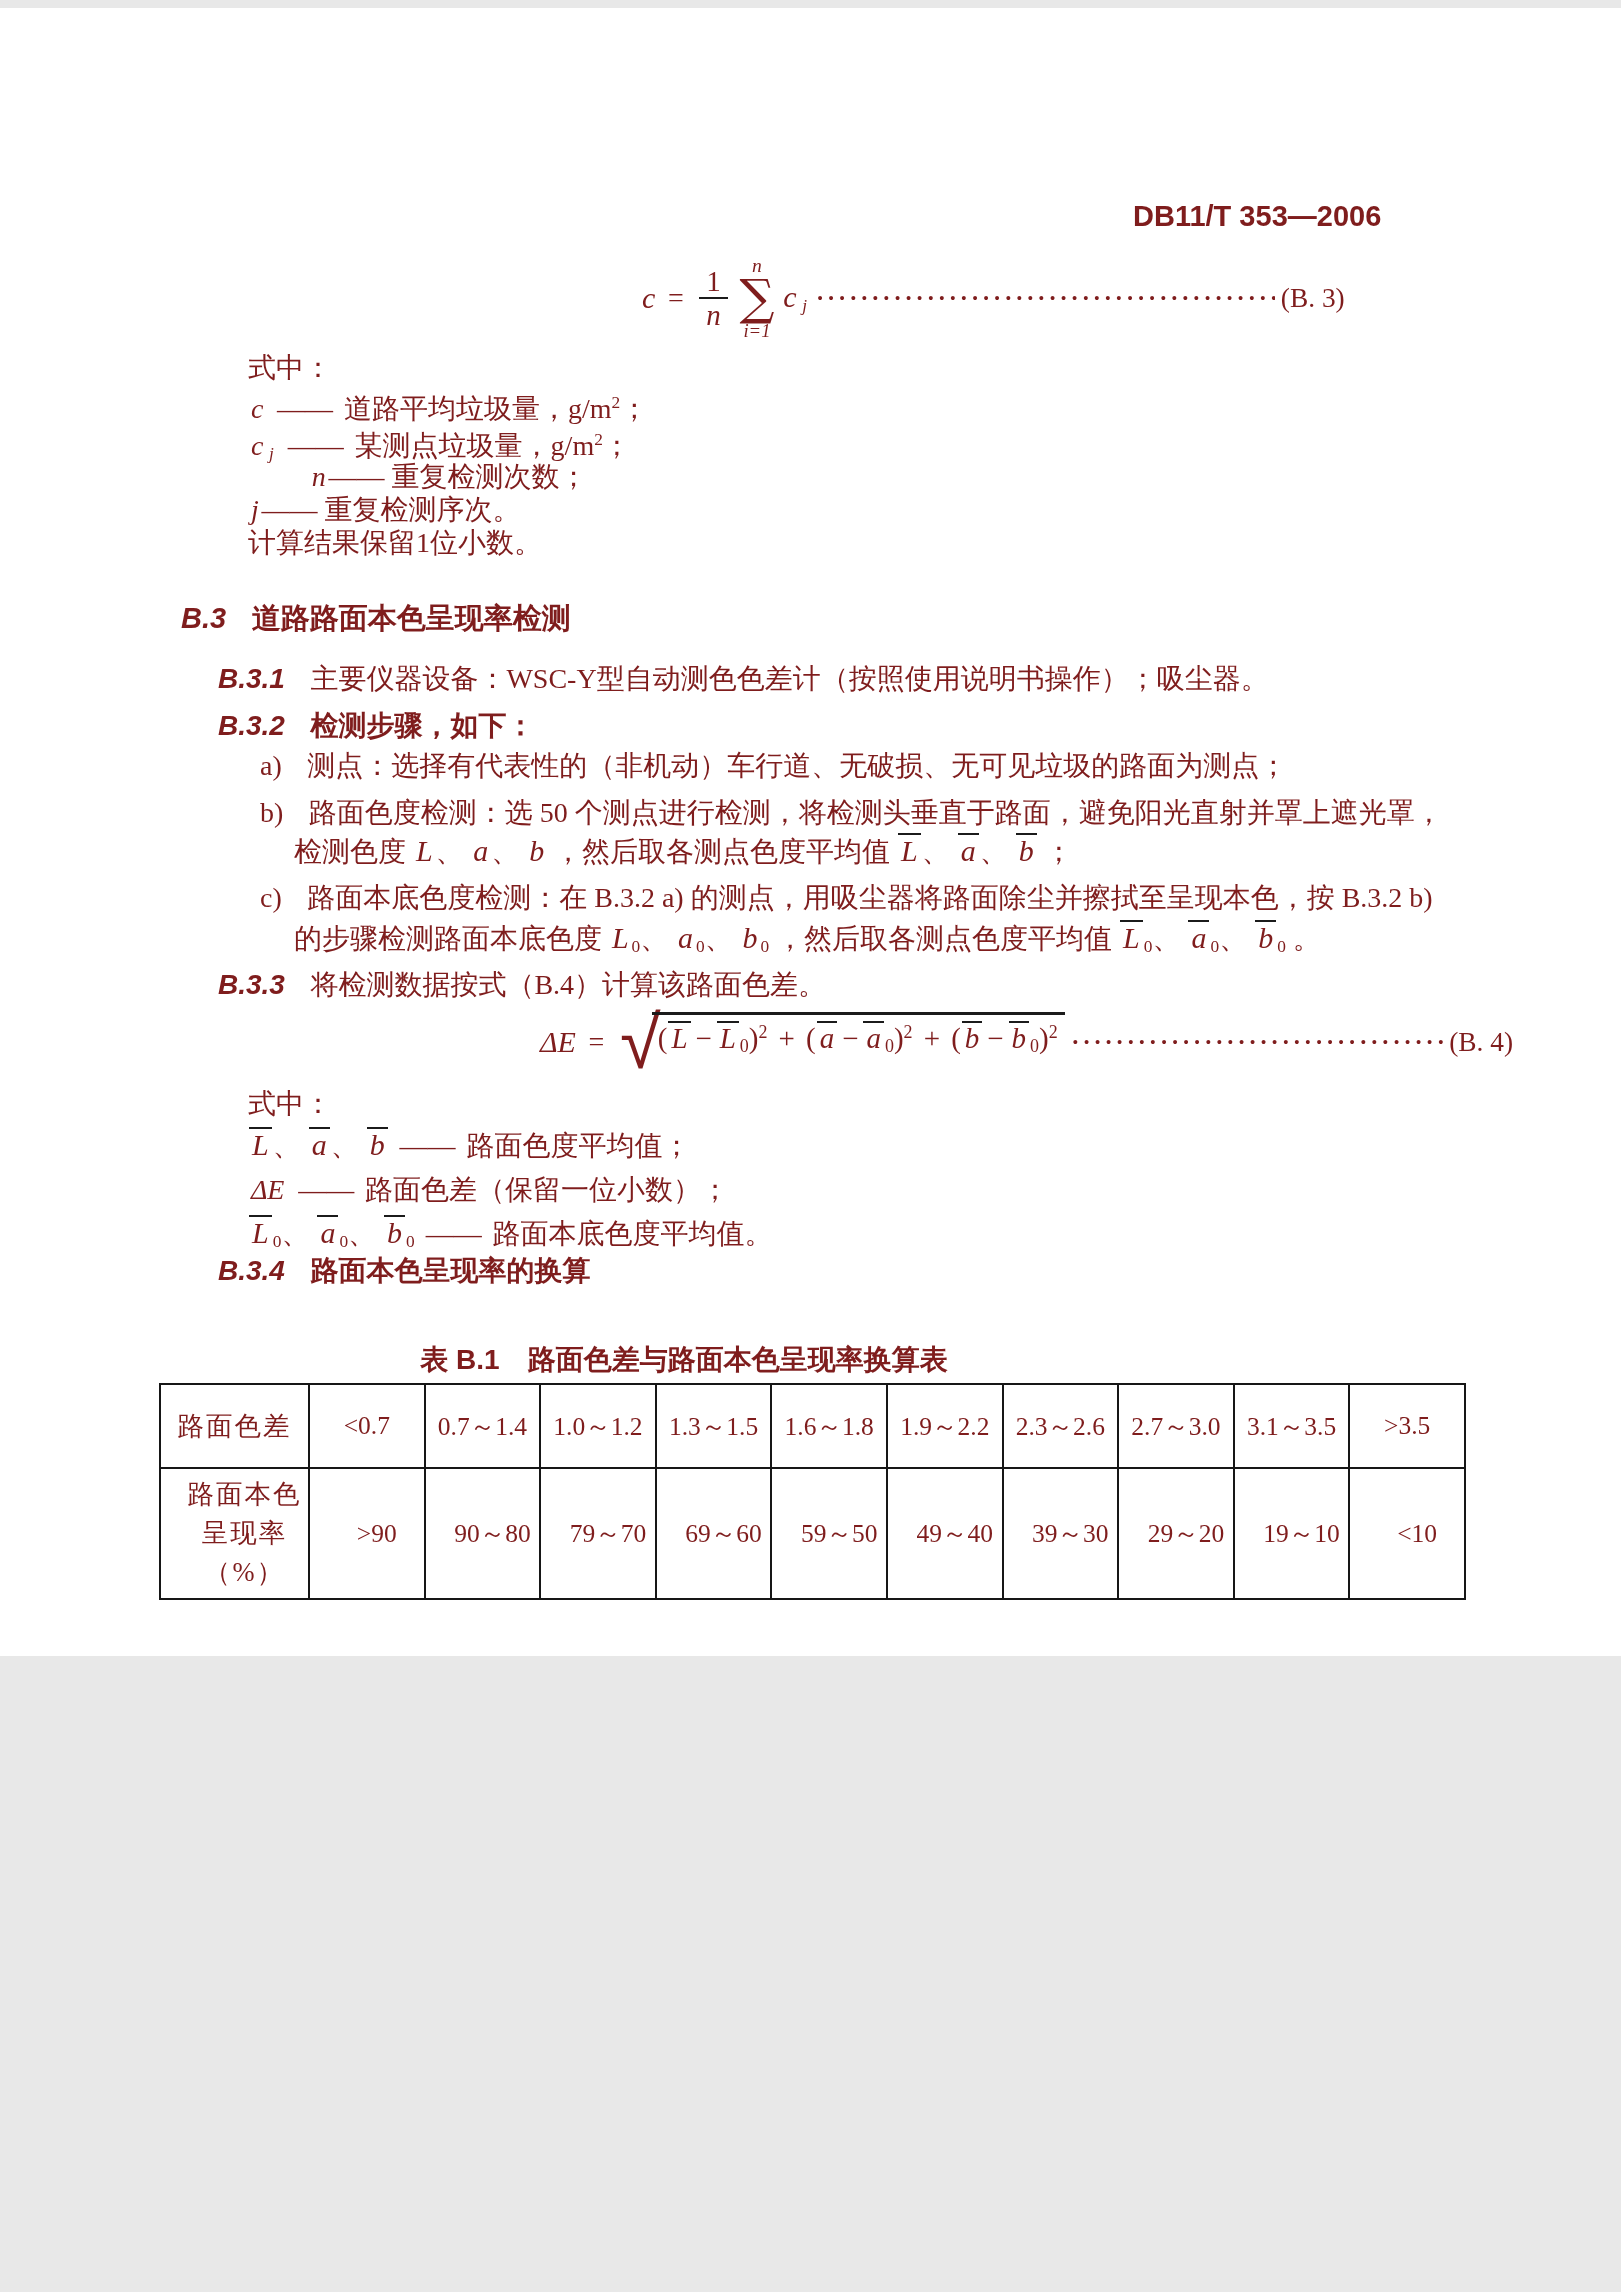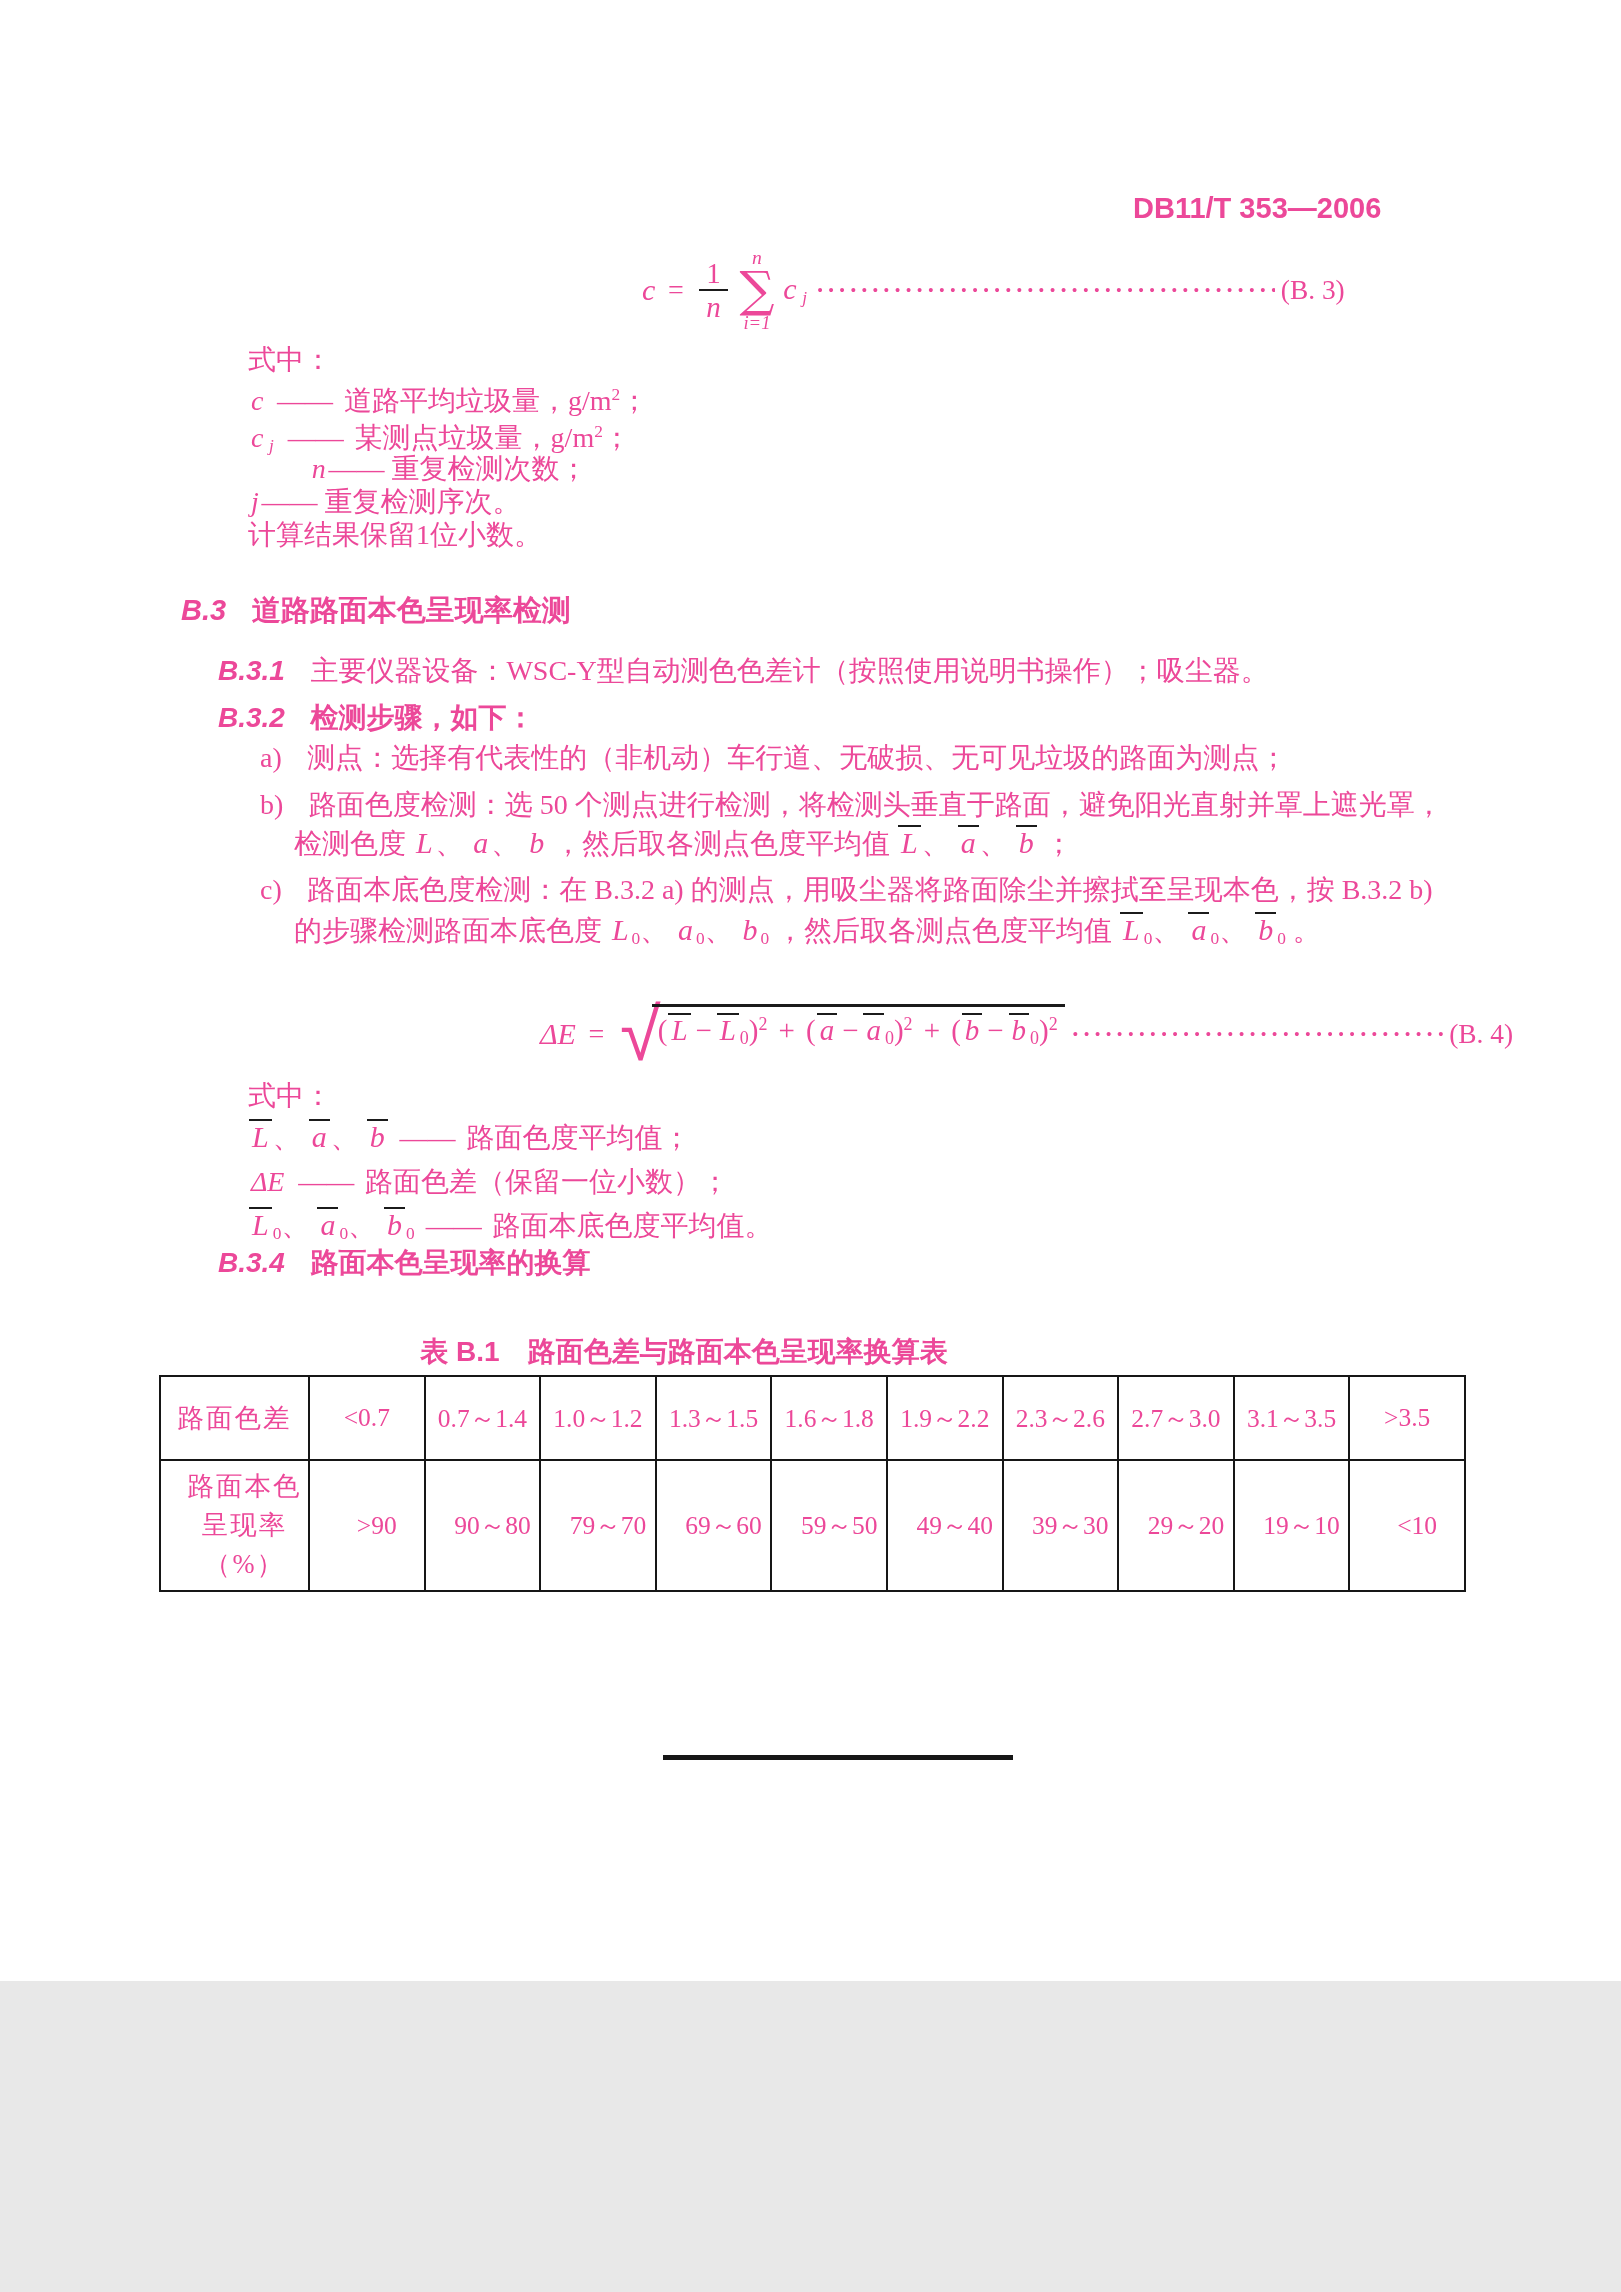--- a/index.html
+++ b/index.html
@@ -1,18 +1,18 @@
 <!DOCTYPE html>
 <html><head>
 <meta charset="utf-8">
 <style>
   html,body { margin:0; padding:0; background:#e8e8e8; }
   .page {
-    position:relative; width:1621px; height:1981px; margin:0 auto;
-    background:#ffffff; color:#ec4899;
+    position:relative; width:1621px; height:1648px; margin:8px auto;
+    background:#ffffff; color:#7f1d1d;
     font-family:"Liberation Serif","DejaVu Serif",serif;
     font-size:28px; overflow:hidden;
   }
   .abs { position:absolute; }
   .line { white-space:nowrap; line-height:35px; }
   .hei { font-family:"Liberation Sans","DejaVu Sans",sans-serif; font-weight:bold; }
   .num { margin-right:25.5px;font-style:italic; }
   .itm { margin-right:25.5px; }
   .mi { font-style:italic; padding:0 2.9px; }
   .big { font-size:30px; }
@@ -133,20 +133,23 @@
     <span><span class="mi big">L</span><sub>0</sub></span><span>、</span>
     <span><span class="mi big">a</span><sub>0</sub></span><span>、</span>
     <span><span class="mi big">b</span><sub>0</sub></span>
     <span>，然后取各测点色度平均值</span>
     <span class="ob"><span class="mi big">L</span></span><sub>0</sub><span>、</span>
     <span class="ob"><span class="mi big">a</span></span><sub>0</sub><span>、</span>
     <span class="ob"><span class="mi big">b</span></span><sub>0</sub>
     <span>。</span>
   </div>
 
+  <div class="abs line" style="top:959px;left:218px;">
+    <span class="hei num">B.3.3</span><span>将检测数据按式（B.4）计算该路面色差。</span>
+  </div>
 
   <div class="abs formula" style="top:992px;left:537px;height:84px;">
     <span class="mi big">ΔE</span>
     <span class="feq">=</span>
     <span class="sqrt">
       <span class="rad">√</span>
       <span class="rand">
         <span>(</span><span class="ob"><span class="mi">L</span></span><span class="op">−</span><span class="ob"><span class="mi">L</span></span><sub>0</sub><span>)</span><sup>2</sup>
         <span class="op">+</span>
         <span>(</span><span class="ob"><span class="mi">a</span></span><span class="op">−</span><span class="ob"><span class="mi">a</span></span><sub>0</sub><span>)</span><sup>2</sup>

